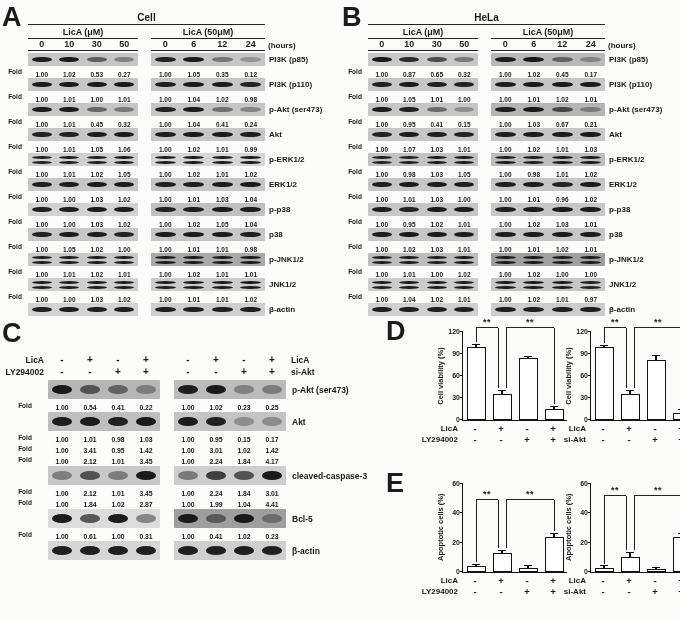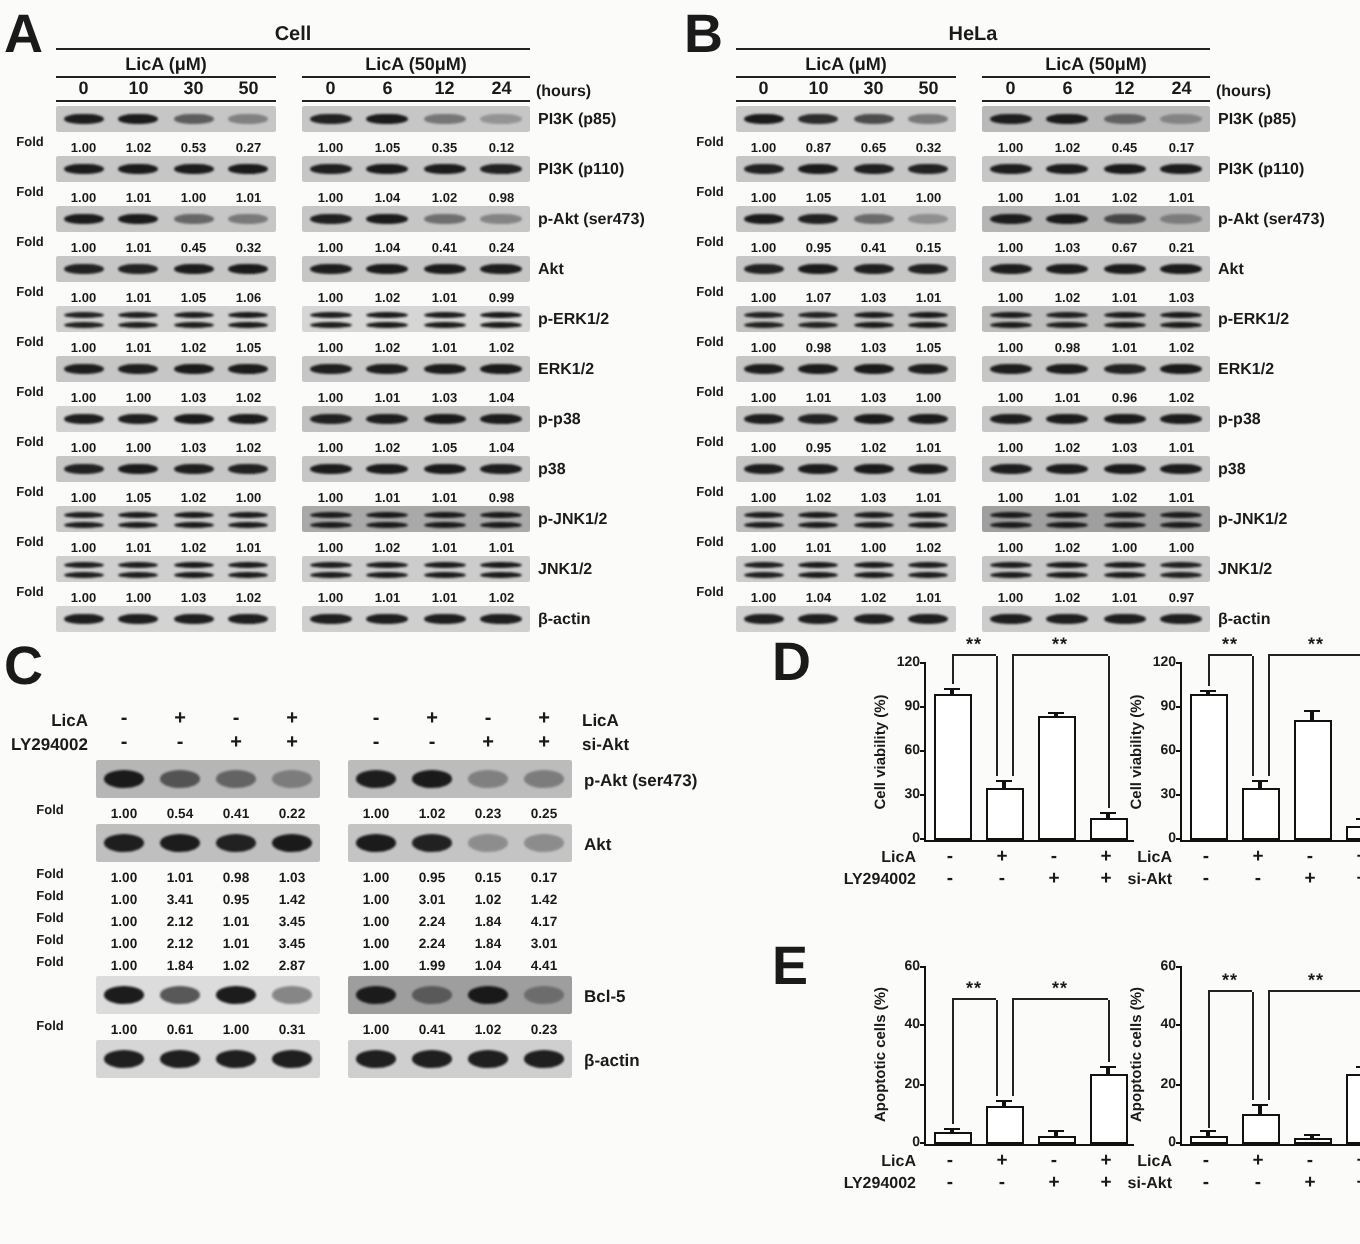--- a/index.html
+++ b/index.html
@@ -791,20 +791,37 @@
           <div class="folds"><div class="fv">1.00</div><div class="fv">3.01</div><div class="fv">1.02</div><div class="fv">1.42</div></div>
           <div></div>
         </div>
         <div class="wb-grid foldrow">
           <div class="foldword">Fold</div>
           <div class="folds"><div class="fv">1.00</div><div class="fv">2.12</div><div class="fv">1.01</div><div class="fv">3.45</div></div>
           <div></div>
           <div class="folds"><div class="fv">1.00</div><div class="fv">2.24</div><div class="fv">1.84</div><div class="fv">4.17</div></div>
           <div></div>
         </div>
+        <div class="wb-grid blotrow">
+          <div></div>
+          <div class="strip" style="background: rgb(200, 200, 200);">
+            <div class="band" style="left: 3.5%; width: 18%; top: 27%; height: 46%; opacity: 0.4;"></div>
+            <div class="band" style="left: 28.5%; width: 18%; top: 27%; height: 46%; opacity: 0.65;"></div>
+            <div class="band" style="left: 53.5%; width: 18%; top: 27%; height: 46%; opacity: 0.41;"></div>
+            <div class="band" style="left: 78.5%; width: 18%; top: 27%; height: 46%; opacity: 0.95;"></div>
+          </div>
+          <div></div>
+          <div class="strip" style="background: rgb(205, 205, 205);">
+            <div class="band" style="left: 3.5%; width: 18%; top: 27%; height: 46%; opacity: 0.44;"></div>
+            <div class="band" style="left: 28.5%; width: 18%; top: 27%; height: 46%; opacity: 0.75;"></div>
+            <div class="band" style="left: 53.5%; width: 18%; top: 27%; height: 46%; opacity: 0.65;"></div>
+            <div class="band" style="left: 78.5%; width: 18%; top: 27%; height: 46%; opacity: 0.95;"></div>
+          </div>
+          <div class="plabel">cleaved-caspase-3</div>
+        </div>
         <div class="wb-grid foldrow">
           <div class="foldword">Fold</div>
           <div class="folds"><div class="fv">1.00</div><div class="fv">2.12</div><div class="fv">1.01</div><div class="fv">3.45</div></div>
           <div></div>
           <div class="folds"><div class="fv">1.00</div><div class="fv">2.24</div><div class="fv">1.84</div><div class="fv">3.01</div></div>
           <div></div>
         </div>
         <div class="wb-grid foldrow">
           <div class="foldword">Fold</div>
           <div class="folds"><div class="fv">1.00</div><div class="fv">1.84</div><div class="fv">1.02</div><div class="fv">2.87</div></div>

